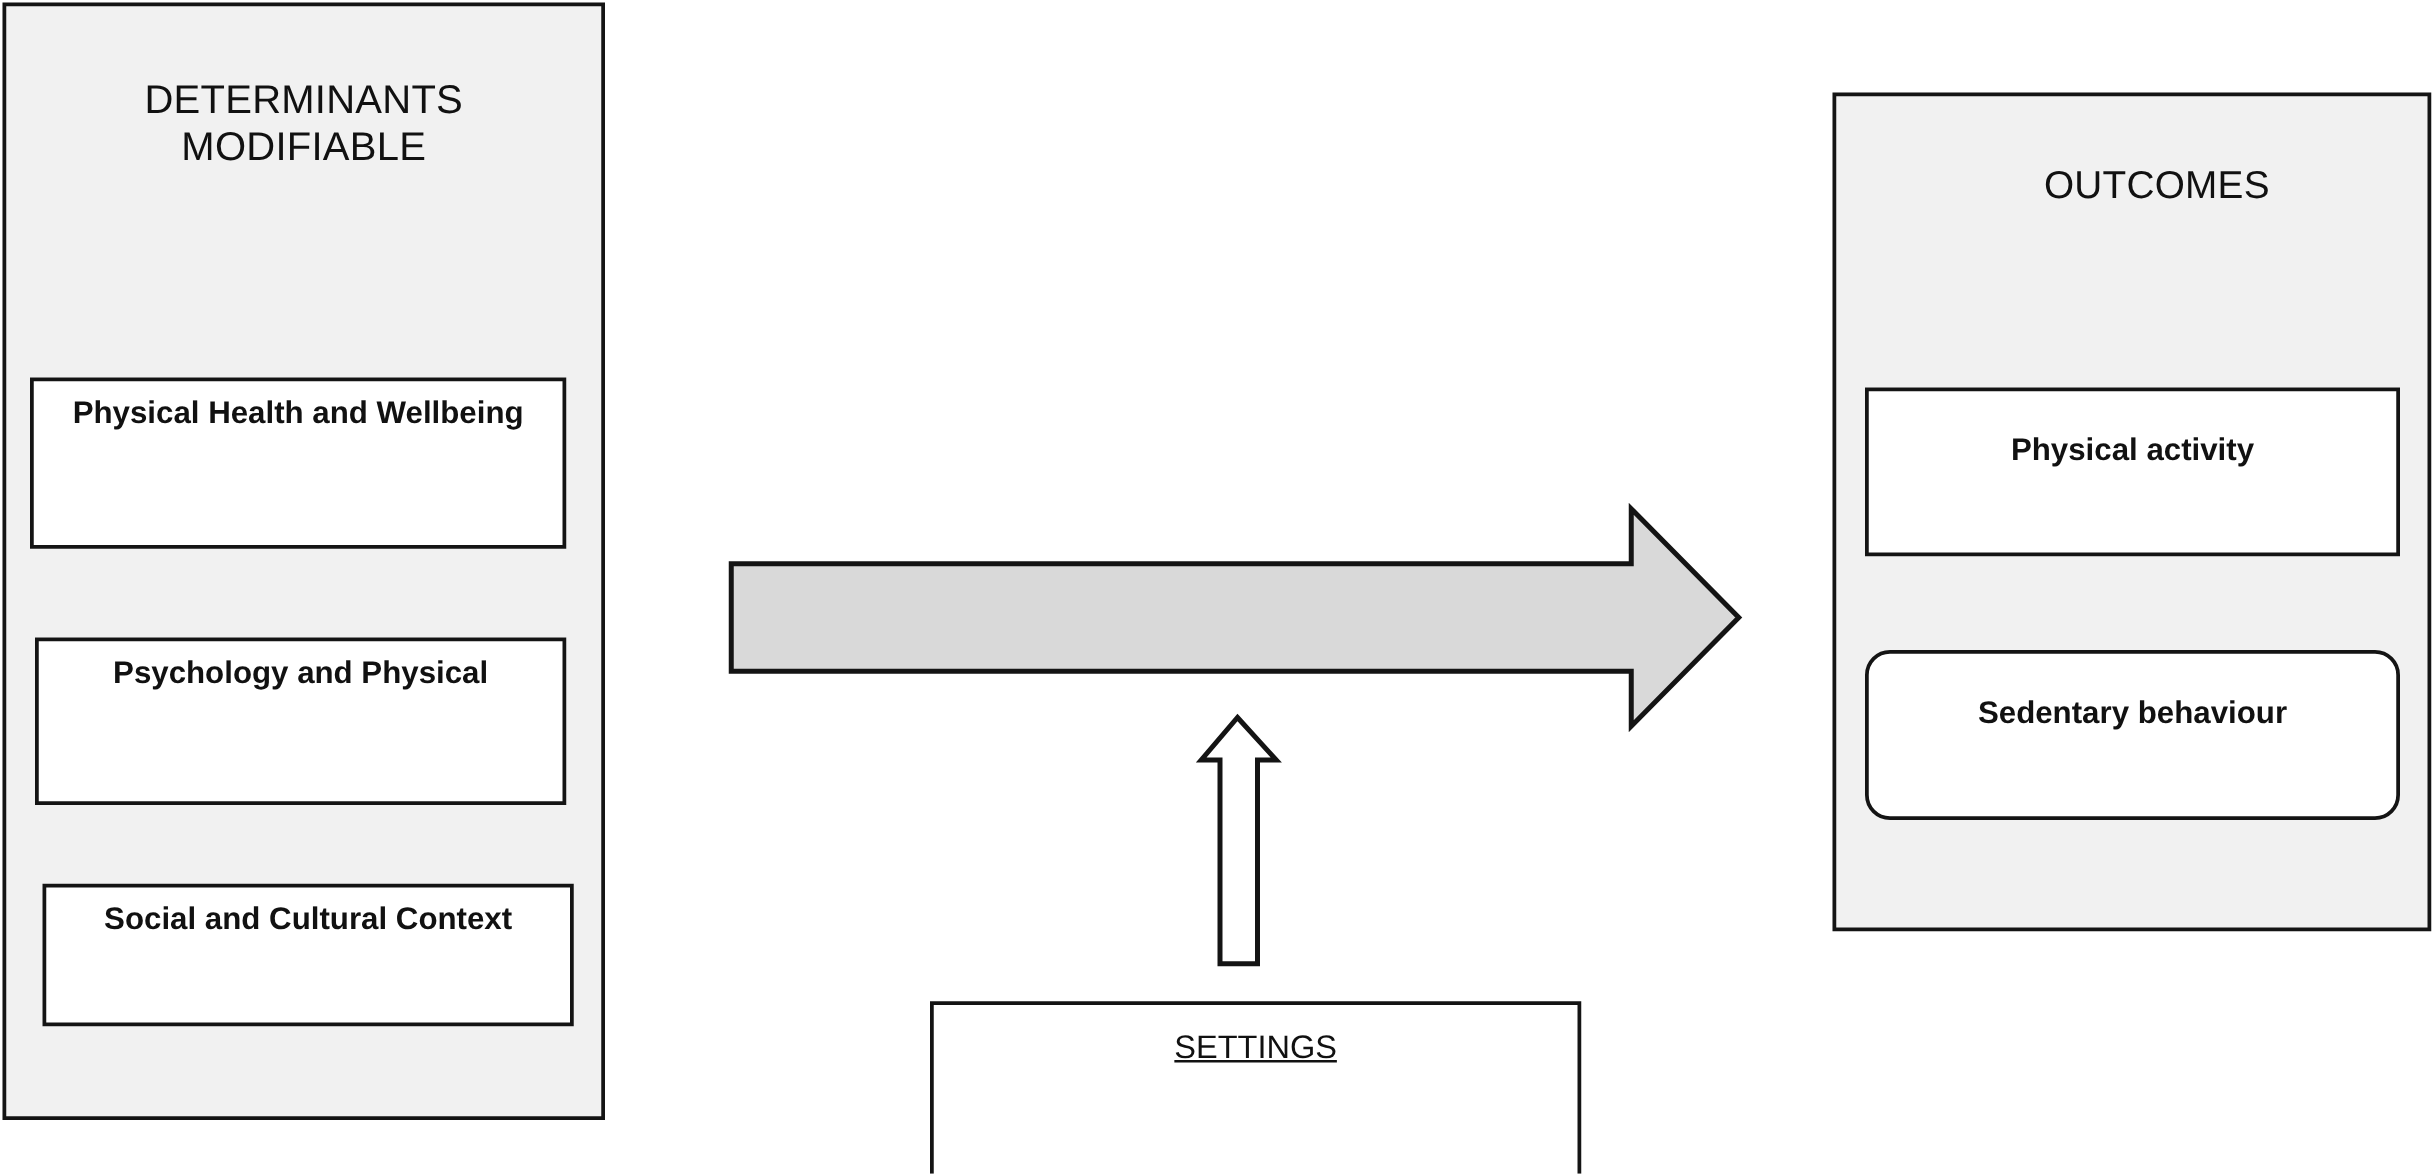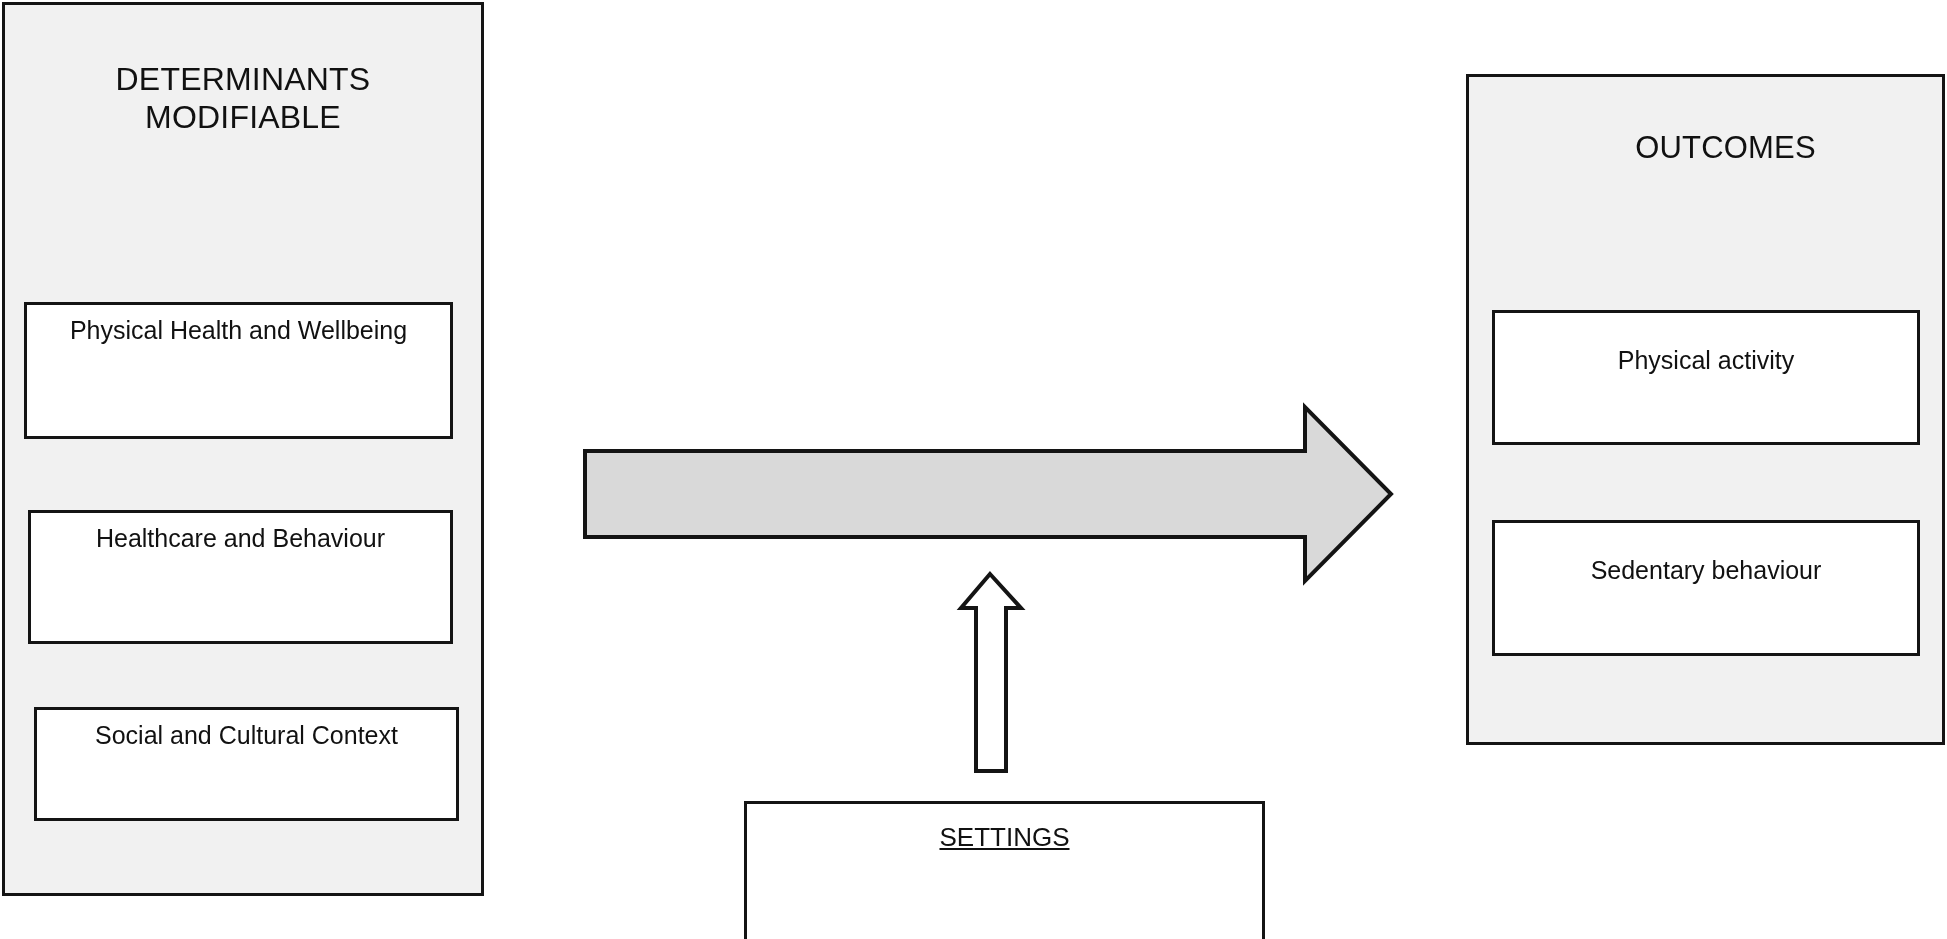--- a/index.html
+++ b/index.html
@@ -63,32 +63,32 @@
     border: 3px solid #141414;
     box-sizing: border-box;
   }
   .inner-box .inner-label {
     position: absolute;
     left: 0;
     width: 100%;
     text-align: center;
     color: #111111;
     font-size: 25px;
-    font-weight: 400;
+    font-weight: 700;
     line-height: 1.2;
   }
   .det-box .inner-label { top: 10px; }
   .out-box .inner-label { top: 32px; }
 
   #det-box-1 { left: 24px;  top: 302px; width: 429px; height: 137px; }
   #det-box-2 { left: 28px;  top: 510px; width: 425px; height: 134px; }
   #det-box-3 { left: 34px;  top: 707px; width: 425px; height: 114px; }
 
   #out-box-1 { left: 1492px; top: 294px; width: 428px; height: 135px; margin-top: 16px; }
-  #out-box-2 { left: 1492px; top: 520px; width: 428px; height: 136px; }
+  #out-box-2 { left: 1492px; top: 520px; width: 428px; height: 136px; border-radius: 20px; }
 
   
   #settings-box {
     position: absolute;
     left: 744px;
     top: 801px;
     width: 521px;
     height: 160px;
     background: #ffffff;
     border: 3px solid #141414;
@@ -126,21 +126,21 @@
     <div class="panel-title">
       <div>DETERMINANTS</div>
       <div>MODIFIABLE</div>
     </div>
   </div>
 
   <div class="inner-box det-box" id="det-box-1">
     <div class="inner-label">Physical Health and Wellbeing</div>
   </div>
   <div class="inner-box det-box" id="det-box-2">
-    <div class="inner-label">Healthcare and Behaviour</div>
+    <div class="inner-label">Psychology and Physical</div>
   </div>
   <div class="inner-box det-box" id="det-box-3">
     <div class="inner-label">Social and Cultural Context</div>
   </div>
 
   <div class="panel" id="panel-outcomes">
     <div class="panel-title">OUTCOMES</div>
   </div>
 
   <div class="inner-box out-box" id="out-box-1">

